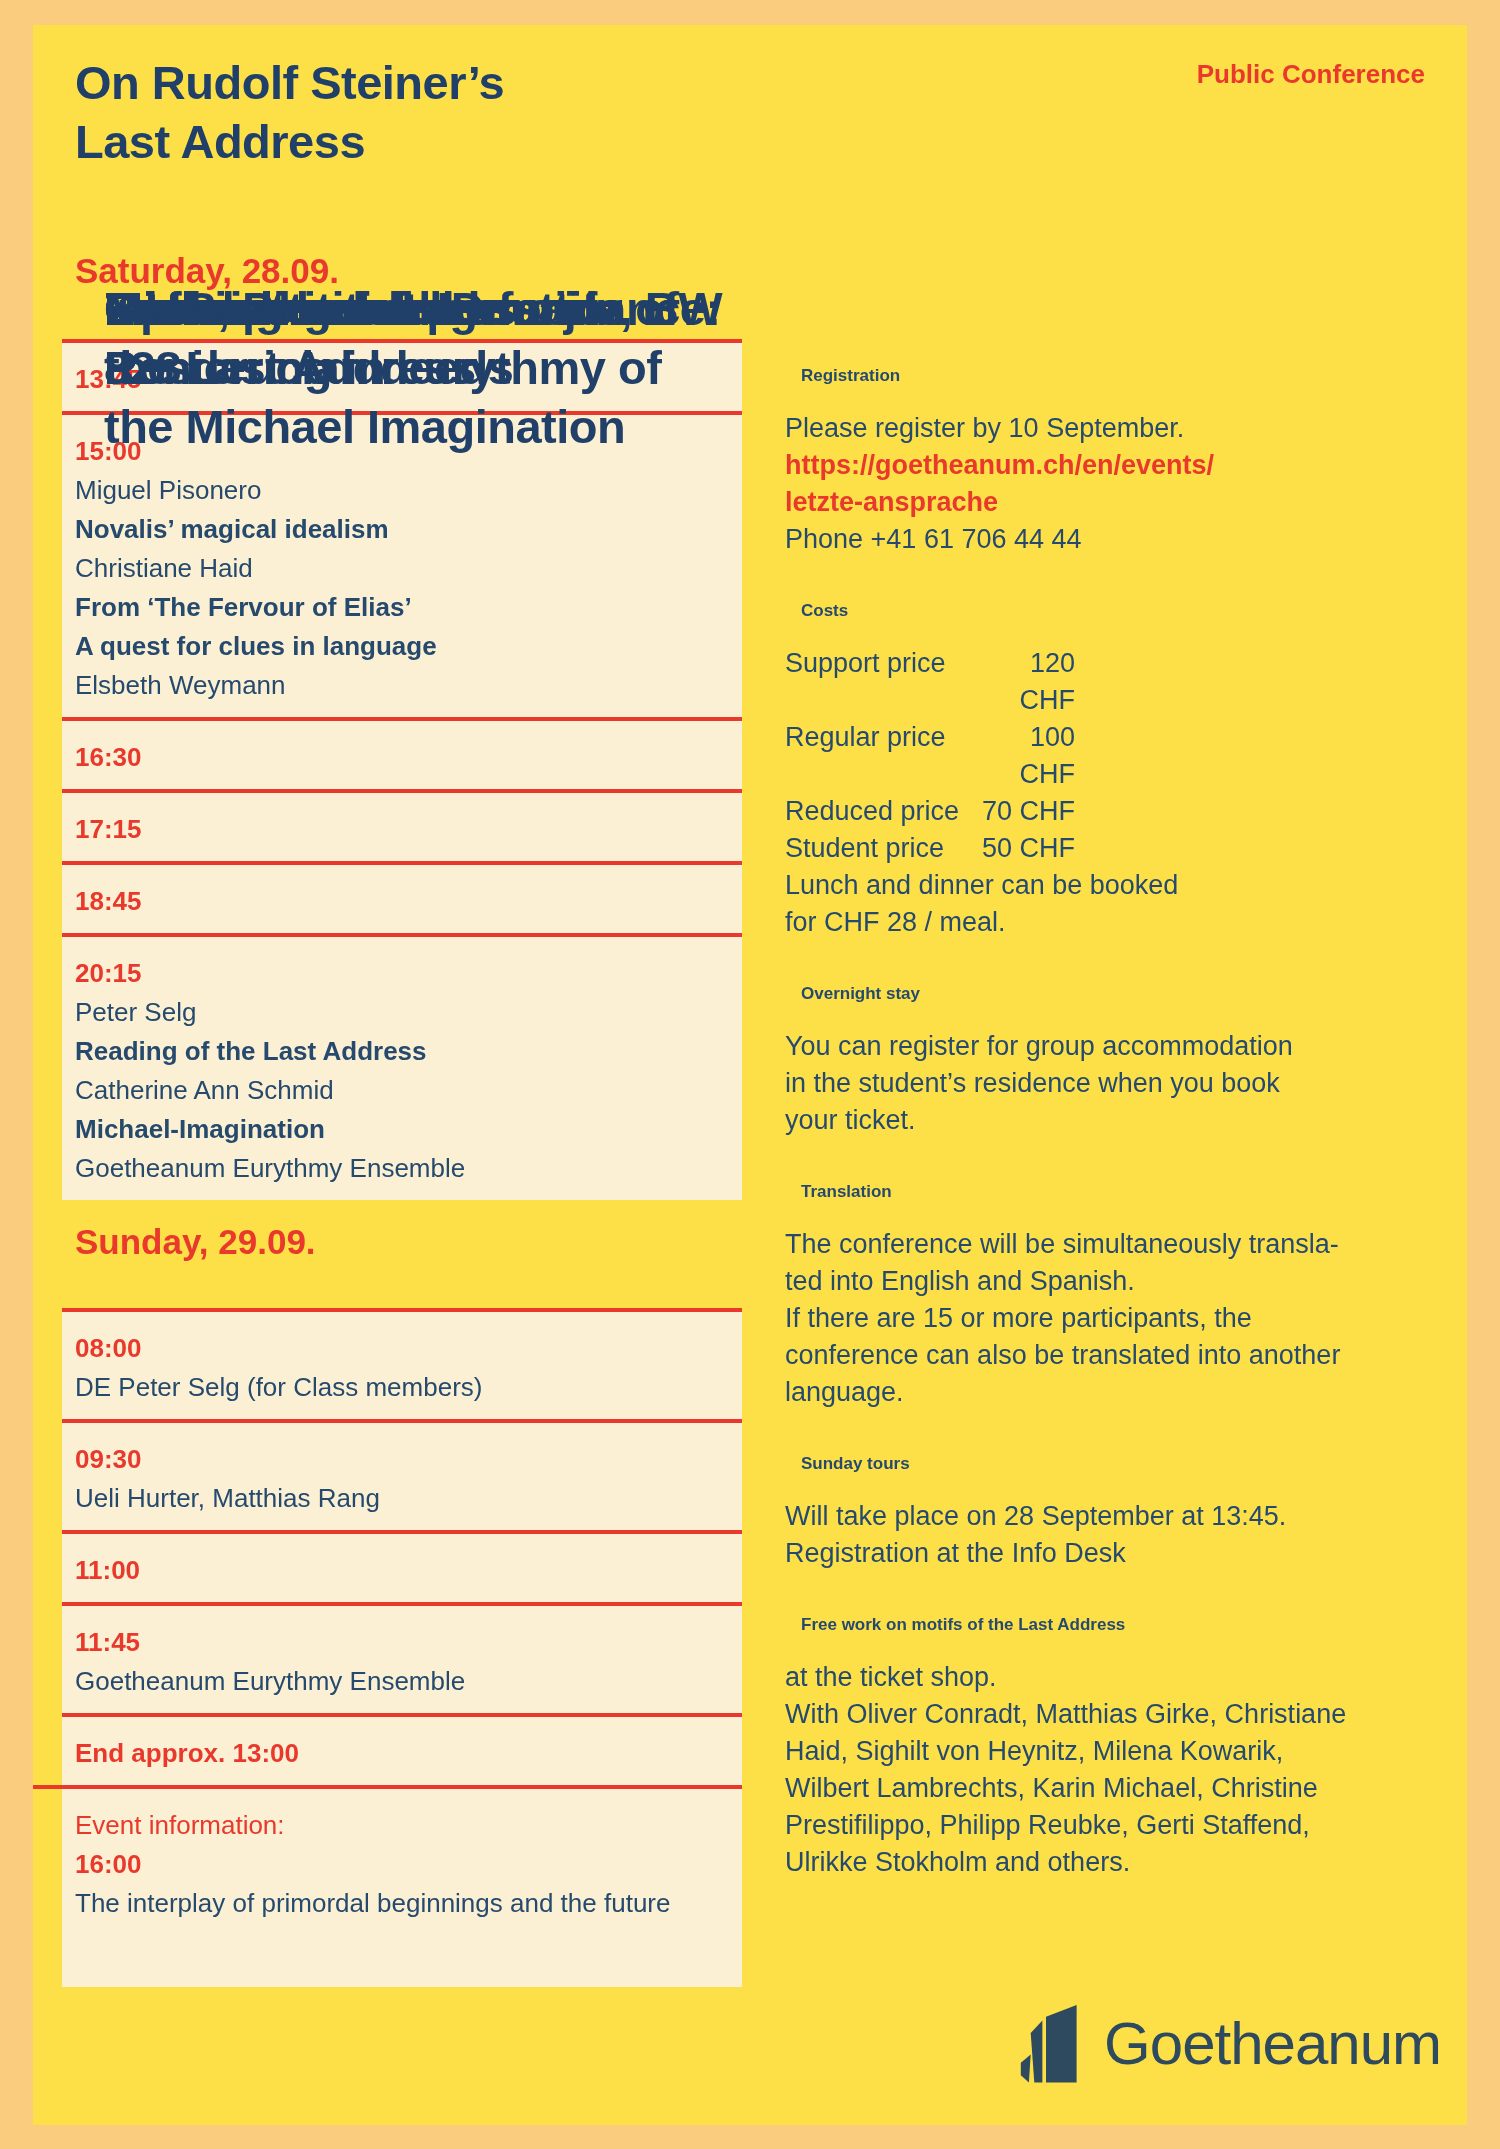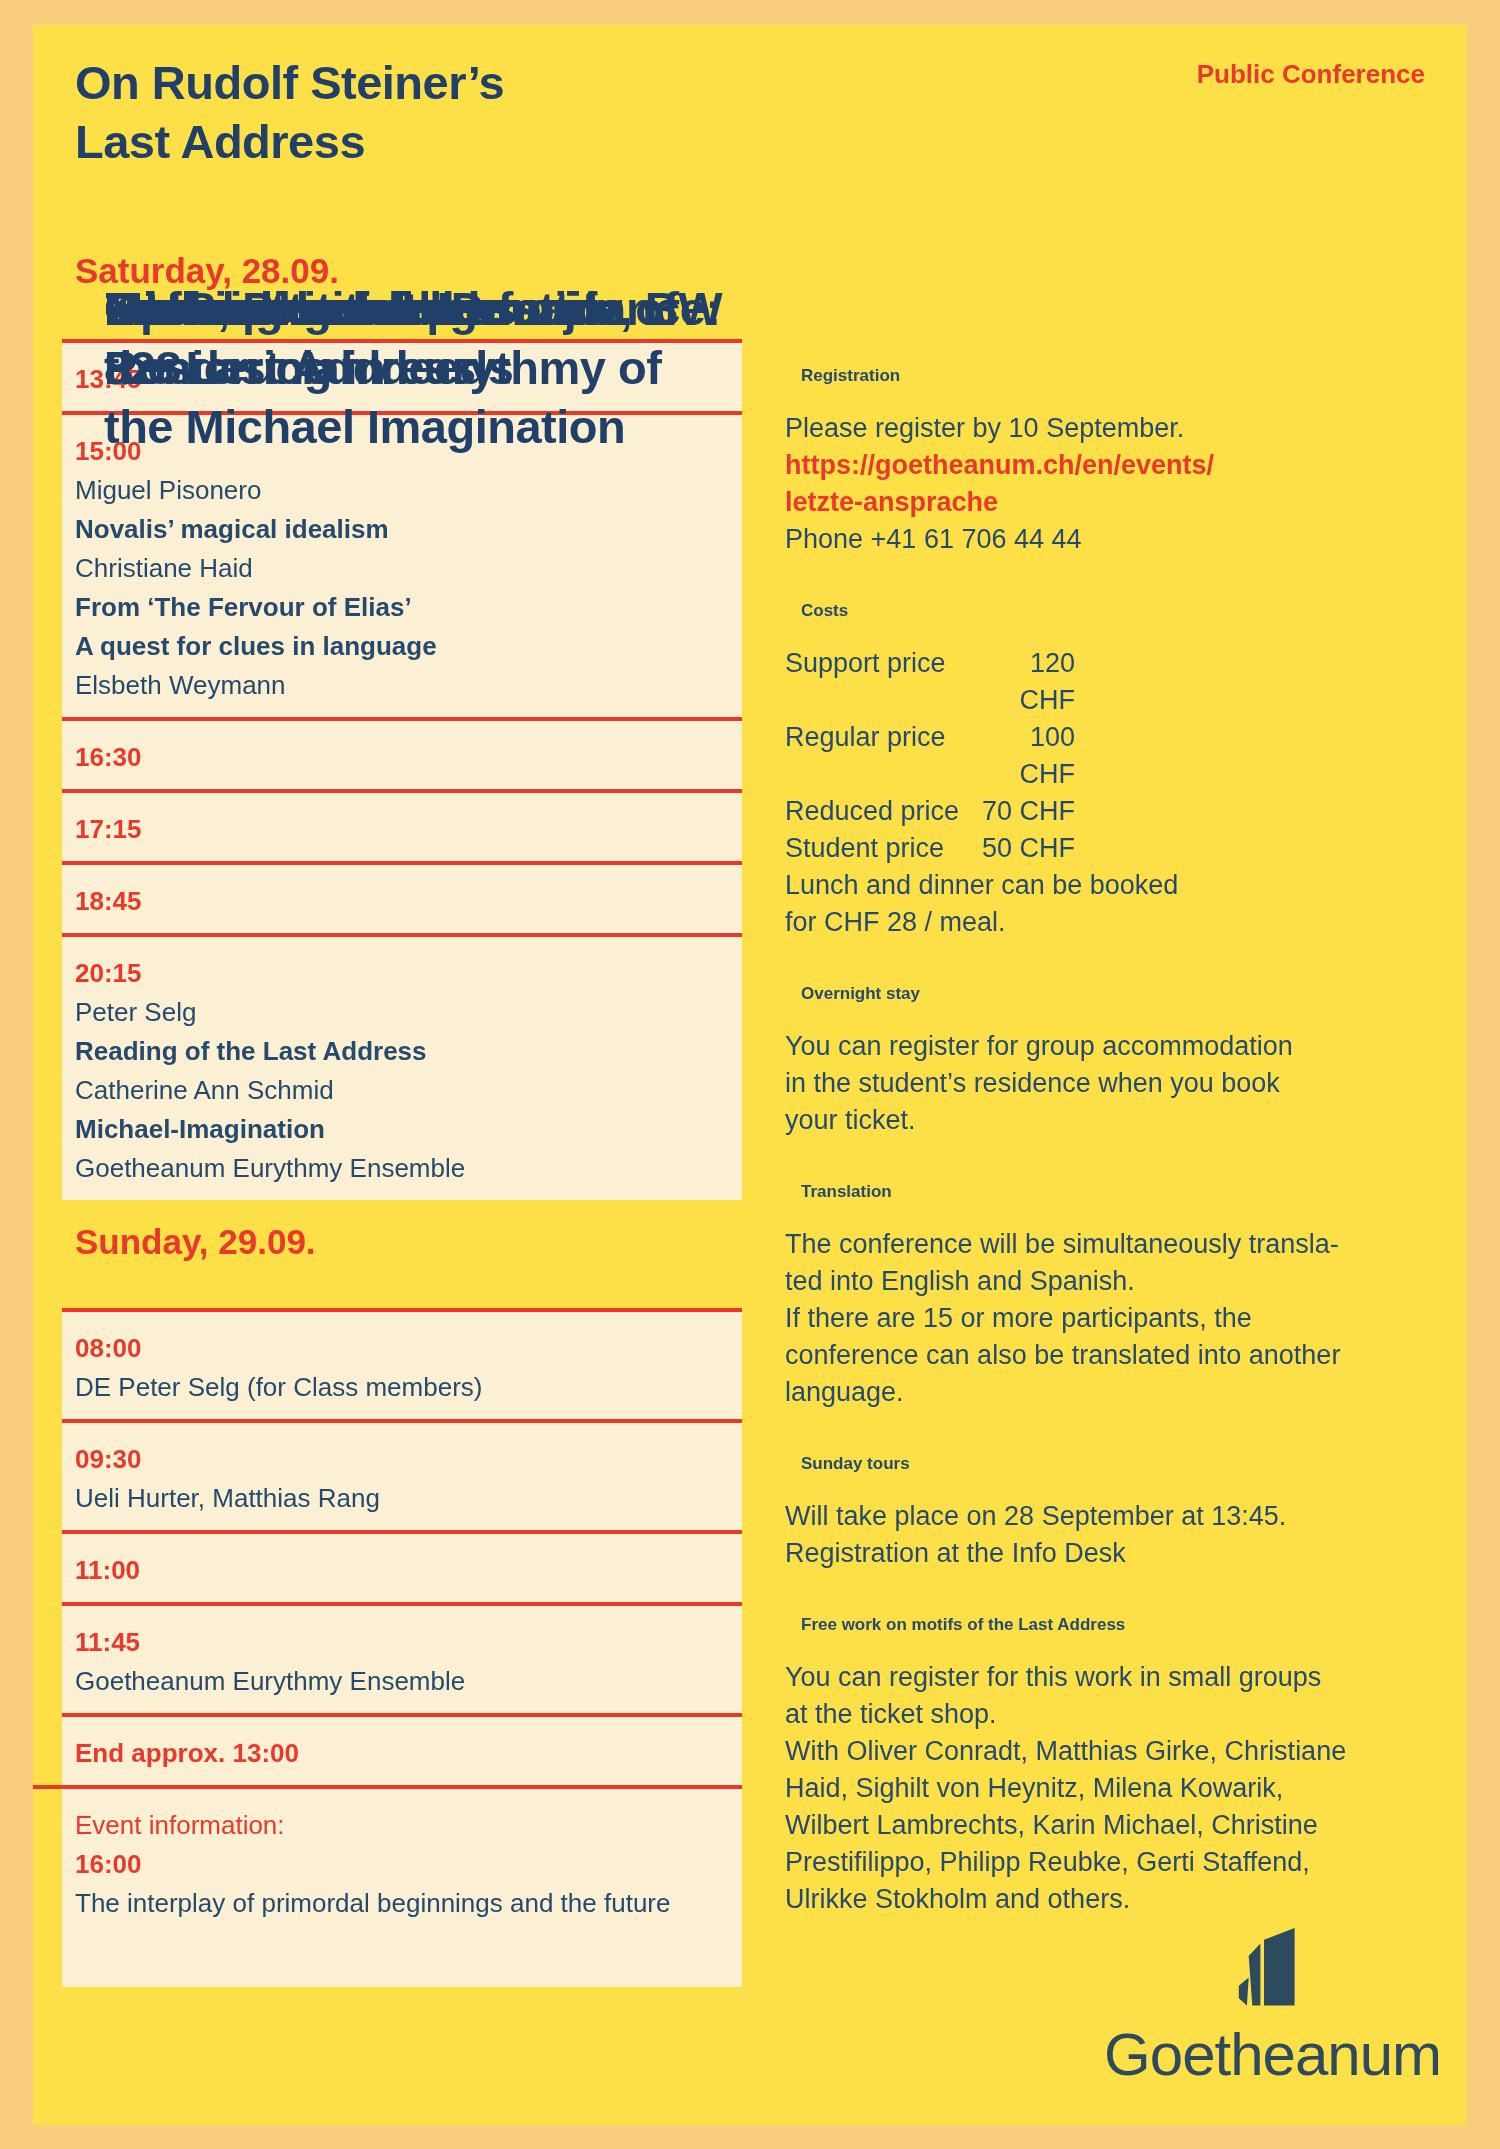--- a/index.html
+++ b/index.html
@@ -47,21 +47,21 @@
     position:absolute;left:752px;top:316px;width:664px;
     color:#264A6E;font-size:27px;line-height:37px;
   }
   .section{margin-bottom:34px;}
   .section h3{margin:16px;font-size:17px;line-height:37px;font-weight:bold;color:#264A6E;}
   .red-link{color:#E8392C;font-weight:bold;}
   .cost-row{display:flex;}
   .cost-label{width:190px;}
   .cost-price{width:100px;text-align:right;}
   
-  .logo{position:absolute;right:26px;bottom:38px;display:flex;align-items:center;gap:13px;flex-direction:column;}
+  .logo{position:absolute;right:26px;bottom:38px;display:flex;align-items:center;gap:13px;}
   .logo-text{font-size:60px;line-height:64px;color:#2E4A5E;letter-spacing:-1px;}
 </style>
 </head>
 <body>
 
 <div class="page">
 
   <div class="title">
     <div>On Rudolf Steiner’s</div>
     <div>Last Address</div>
@@ -211,21 +211,20 @@
     </div>
 
     <div class="section">
       <h3>Sunday tours</h3>
       <div>Will take place on 28 September at 13:45.</div>
       <div>Registration at the Info Desk</div>
     </div>
 
     <div class="section">
       <h3>Free work on motifs of the Last Address</h3>
-      <div>You can register for this work in small groups</div>
       <div>at the ticket shop.</div>
       <div>With Oliver Conradt, Matthias Girke, Christiane</div>
       <div>Haid, Sighilt von Heynitz, Milena Kowarik,</div>
       <div>Wilbert Lambrechts, Karin Michael, Christine</div>
       <div>Prestifilippo, Philipp Reubke, Gerti Staffend,</div>
       <div>Ulrikke Stokholm and others.</div>
     </div>
 
   </div>
 

